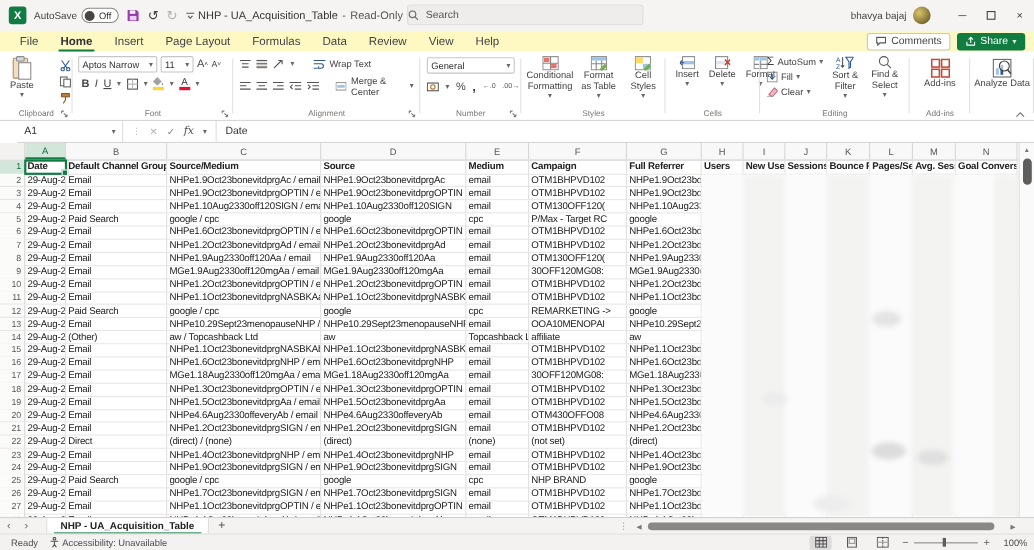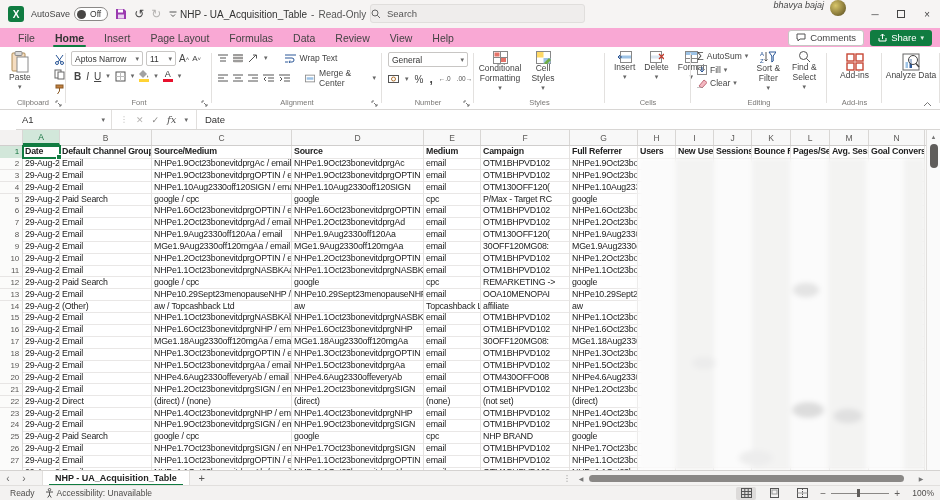--- a/index.html
+++ b/index.html
@@ -14,28 +14,28 @@
   .excel-logo { width:16px; height:16px; background:#107C41; border-radius:3px; color:#fff; font-size:10px; font-weight:bold; display:flex; align-items:center; justify-content:center; }
   .autosave-wrap { display:flex; align-items:center; gap:4px; font-size:9px; color:#444; }
   .as-toggle { display:flex; align-items:center; gap:4px; border:1px solid #8a8886; border-radius:8px; height:14px; padding:0 6px 0 2px; background:#fff; font-size:8.5px; color:#333; cursor:pointer; }
   .as-knob { width:9px; height:9px; border-radius:50%; background:#484644; }
   .qat-btn { font-size:12px; color:#444; background:none; border:none; line-height:1; cursor:pointer; }
   .qat-btn.disabled { color:#b5b3b1; }
   .tb-title { position:absolute; left:180px; top:0; height:28px; display:flex; align-items:center; gap:4px; font-size:10px; color:#333; cursor:pointer; }
   .tb-title .dim { color:#555; }
   .chev { font-size:7px; color:#666; }
   .tb-search { position:absolute; left:370px; top:4px; width:215px; height:19px; background:#efedec; border:1px solid #e0dedc; border-radius:3px; display:flex; align-items:center; gap:6px; padding-left:0; font-size:9.5px; color:#555; cursor:text; }
-  .tb-right { position:absolute; right:0; top:0; height:28px; display:flex; align-items:flex-start;font-style:italic; }
+  .tb-right { position:absolute; right:0; top:0; height:28px; display:flex; align-items:center; }
   .tb-user { font-size:9px; color:#444; margin-right:6px; }
   .avatar { width:16px; height:16px; border-radius:50%; background:radial-gradient(circle at 35% 35%, #d8c66a, #8a7a3a 60%, #4c431f); margin-right:16px; cursor:pointer; }
   .win-btn { width:26px; height:28px; display:flex; align-items:center; justify-content:center; font-size:10px; color:#444; cursor:pointer; }
   .restore-box { width:8px; height:8px; border:1px solid #444; }
 
   
-  .menubar { position:absolute; left:0; top:28px; width:940px; height:19px; background:#f9a8d4; display:flex; align-items:center; }
+  .menubar { position:absolute; left:0; top:28px; width:940px; height:19px; background:#fef9c3; display:flex; align-items:center; }
   .menu-tabs { display:flex; align-items:center; padding-left:8px; }
   .mtab { position:relative; font-size:10.5px; color:#444; padding:0 10px; height:19px; display:flex; align-items:center; cursor:pointer; }
   .mtab.active { color:#217346; font-weight:bold; color:#333; }
   .mtab.active::after { content:""; position:absolute; left:8px; right:8px; bottom:0; height:2.5px; background:#107C41; border-radius:2px; }
   .menu-right { position:absolute; right:8px; top:0; height:19px; display:flex; align-items:center; gap:6px; }
   .comments-btn { display:flex; align-items:center; gap:4px; border:1px solid #c8c6c4; background:#fff; border-radius:3px; height:16px; padding:0 7px; font-size:9.5px; color:#444; cursor:pointer; }
   .share-btn { display:flex; align-items:center; gap:4px; background:#107C41; color:#fff; border:none; border-radius:3px; height:16px; padding:0 8px; font-size:9.5px; cursor:pointer; }
   .share-btn .chev { color:#dff3e7; }
 
   
@@ -393,20 +393,30 @@
       <div class="big-btn" style="width:44px;">
         <svg width="15" height="13" viewBox="0 0 15 13">
             <rect x="0.5" y="0.5" width="14" height="12" fill="none" stroke="#888"></rect>
             <rect x="1.5" y="1.5" width="5" height="4" fill="#e57368"></rect>
             <rect x="8" y="7" width="5" height="4" fill="#e57368"></rect>
             <path d="M7.5 0.5v12M0.5 6.5h14" stroke="#888"></path>
           </svg>
         <span>Conditional Formatting</span>
           <span class="chev">▾</span>
       </div>
+      <div class="big-btn" style="width:42px;">
+        <svg width="15" height="13" viewBox="0 0 15 13">
+            <rect x="0.5" y="0.5" width="14" height="12" fill="none" stroke="#888"></rect>
+            <rect x="1" y="1" width="13" height="3" fill="#9dc3e6"></rect>
+            <path d="M0.5 7h14M5 4v9M10 4v9" stroke="#888"></path>
+            <path d="M8 12L13 7l2 2-5 5z" fill="#70ad47"></path>
+          </svg>
+        <span>Format as Table</span>
+          <span class="chev">▾</span>
+      </div>
       <div class="big-btn" style="width:38px;">
         <svg width="15" height="13" viewBox="0 0 15 13">
             <rect x="0.5" y="0.5" width="14" height="12" fill="none" stroke="#888"></rect>
             <rect x="1" y="1" width="6.5" height="5.5" fill="#ffd966"></rect>
             <rect x="7.5" y="7" width="7" height="5.5" fill="#9dc3e6"></rect>
             <path d="M8 12L13 7l2 2-5 5z" fill="#70ad47"></path>
           </svg>
         <span>Cell Styles</span>
           <span class="chev">▾</span>
       </div>

